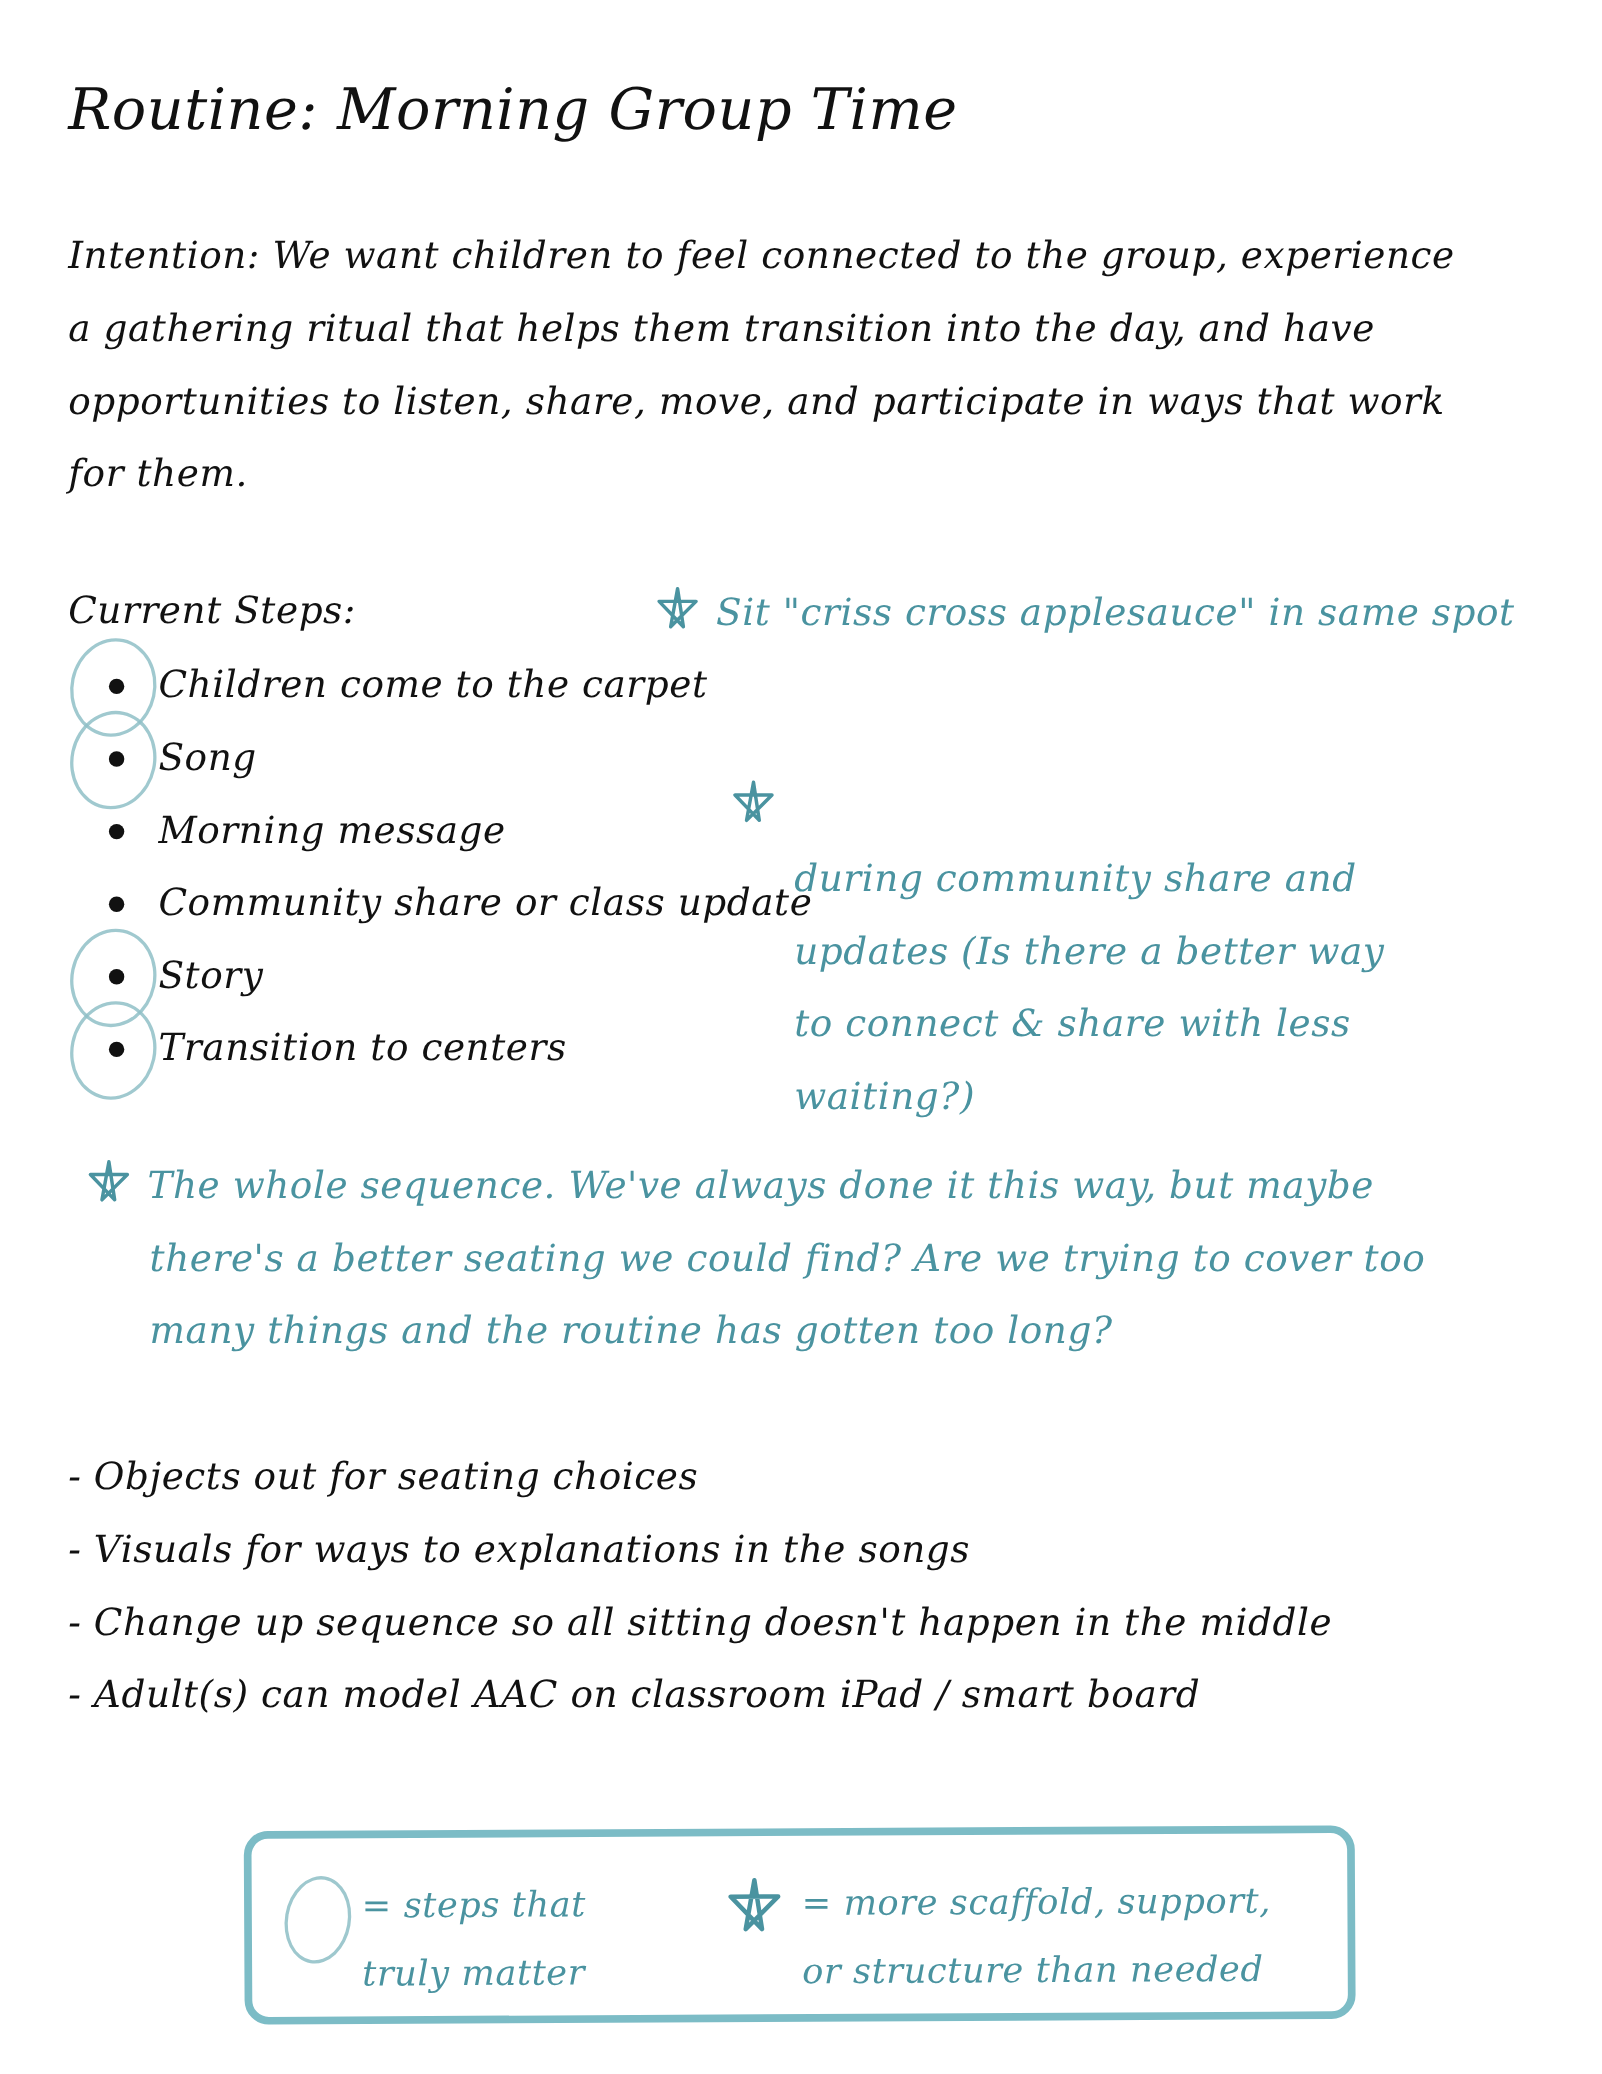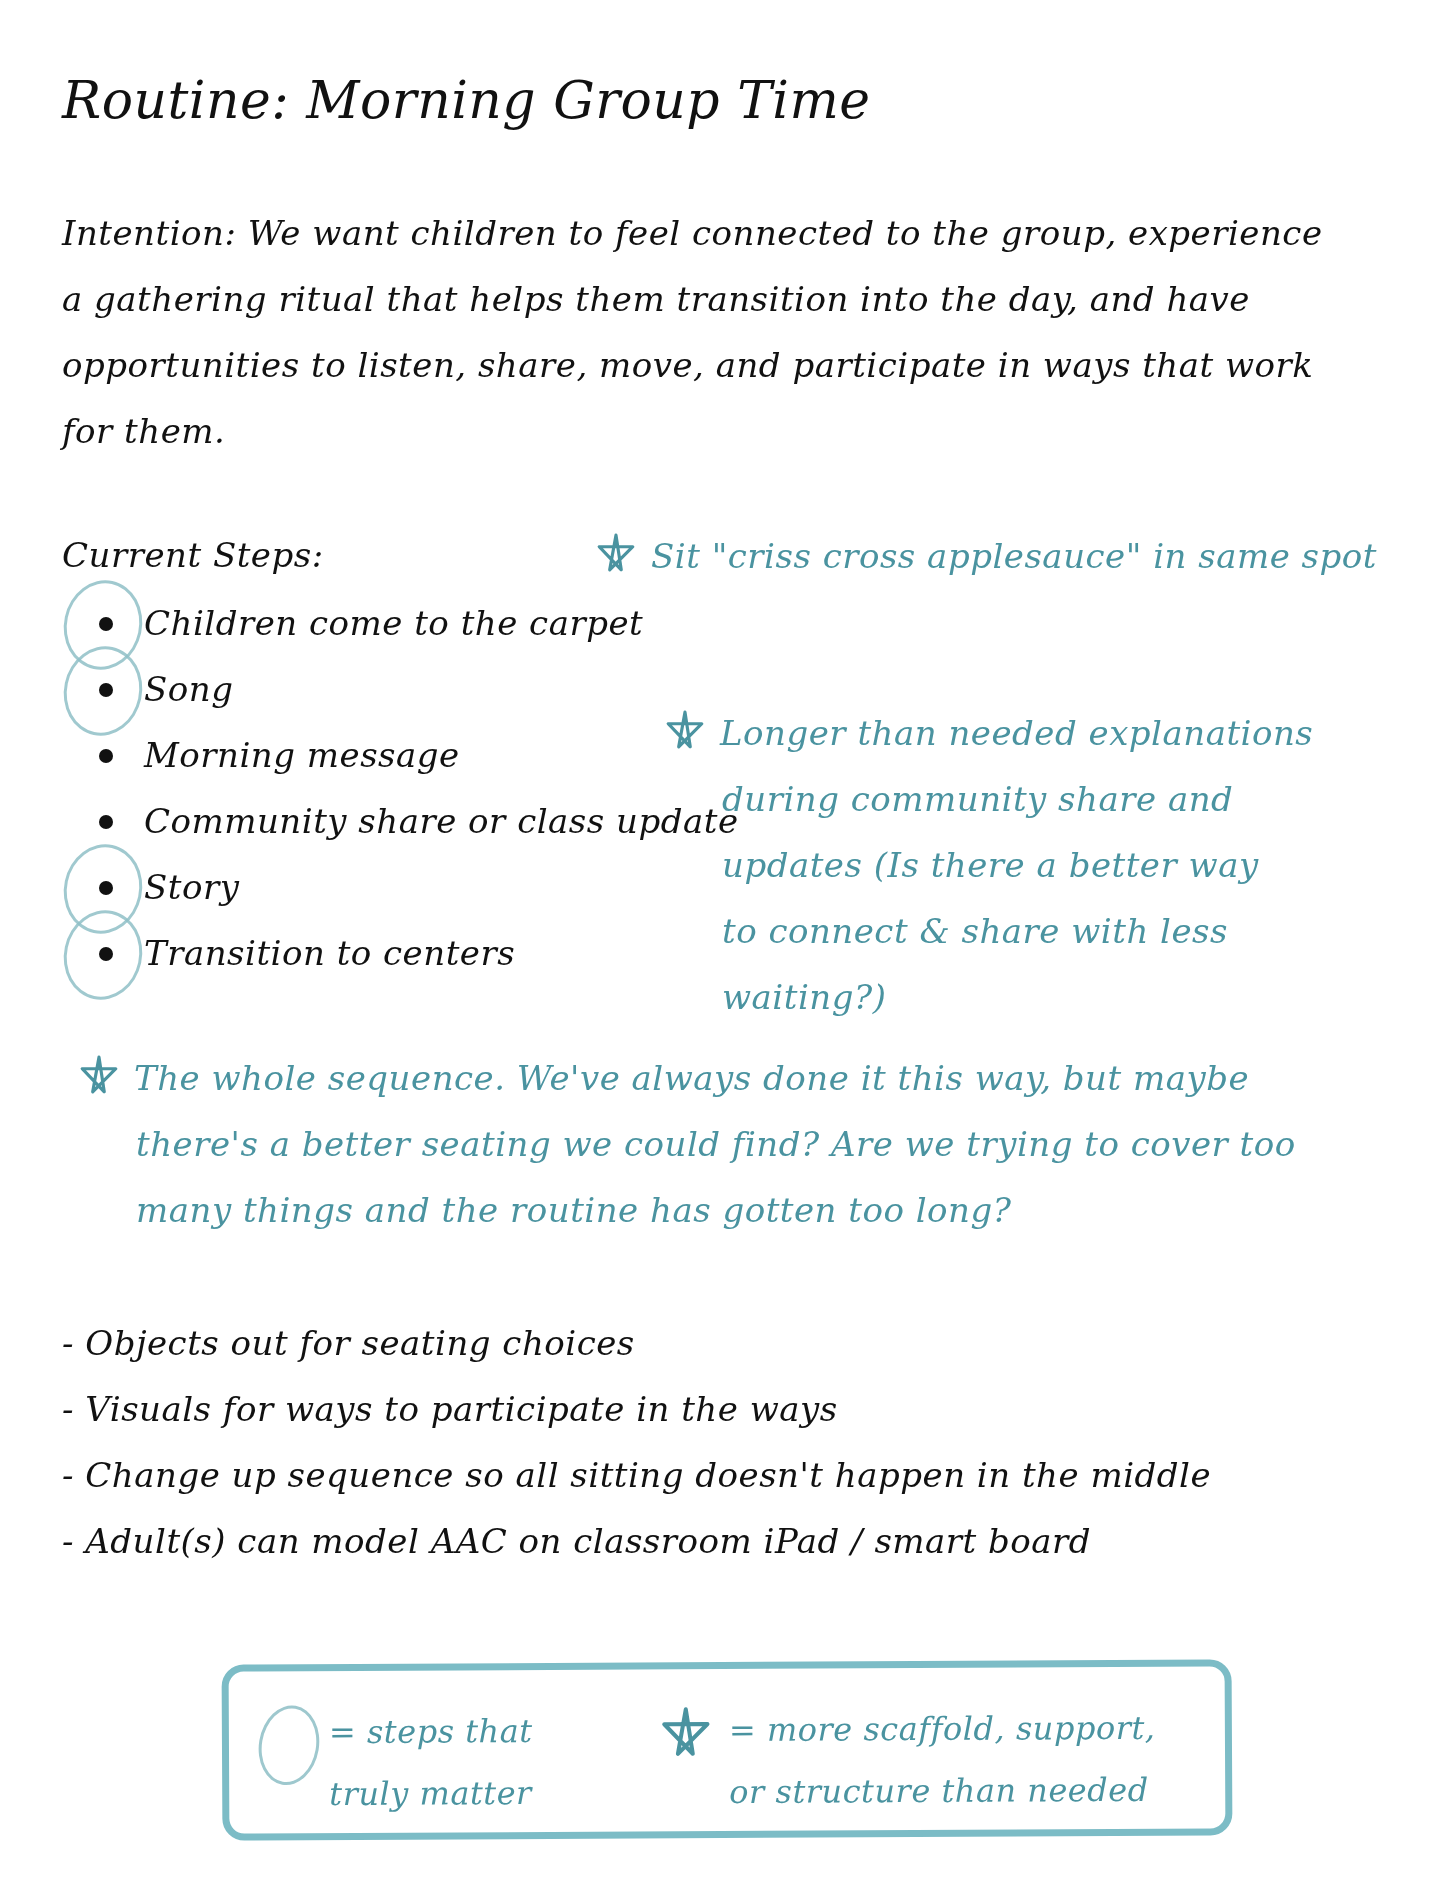--- a/index.html
+++ b/index.html
@@ -111,21 +111,21 @@
       </svg>
   </span><span>Sit "criss cross applesauce" in same spot</span>
 </div>
 
 <div class="abs hand teal note2">
   <span class="line" style="margin-left:-58px;">
     <span class="star">
       <svg viewBox="0 0 40 40">
           <path d="M20 3 L25 36 L4 14 L36 14 L14 36 Z" fill="none" stroke="#4a93a0" stroke-width="3" stroke-linejoin="round"></path>
         </svg>
-    </span><span>Longer than needed explanations</span>
+    </span>
   </span>
   <span class="line">during community share and</span>
   <span class="line">updates (Is there a better way</span>
   <span class="line">to connect &amp; share with less</span>
   <span class="line">waiting?)</span>
 </div>
 
 <div class="abs hand teal note3">
   <span class="line first">
     <span class="star">
@@ -133,21 +133,21 @@
           <path d="M20 3 L25 36 L4 14 L36 14 L14 36 Z" fill="none" stroke="#4a93a0" stroke-width="3" stroke-linejoin="round"></path>
         </svg>
     </span><span>The whole sequence. We've always done it this way, but maybe</span>
   </span>
   <span class="line">there's a better seating we could find? Are we trying to cover too</span>
   <span class="line">many things and the routine has gotten too long?</span>
 </div>
 
 <div class="abs hand ink ideas">
   <span class="line">- Objects out for seating choices</span>
-  <span class="line">- Visuals for ways to participate in the ways</span>
+  <span class="line">- Visuals for ways to explanations in the songs</span>
   <span class="line">- Change up sequence so all sitting doesn't happen in the middle</span>
   <span class="line">- Adult(s) can model AAC on classroom iPad / smart board</span>
 </div>
 
 <div class="legend hand teal">
   <span class="legend-circle"></span>
   <div class="legend-text1">
     <span class="line">= steps that</span>
     <span class="line">truly matter</span>
   </div>

